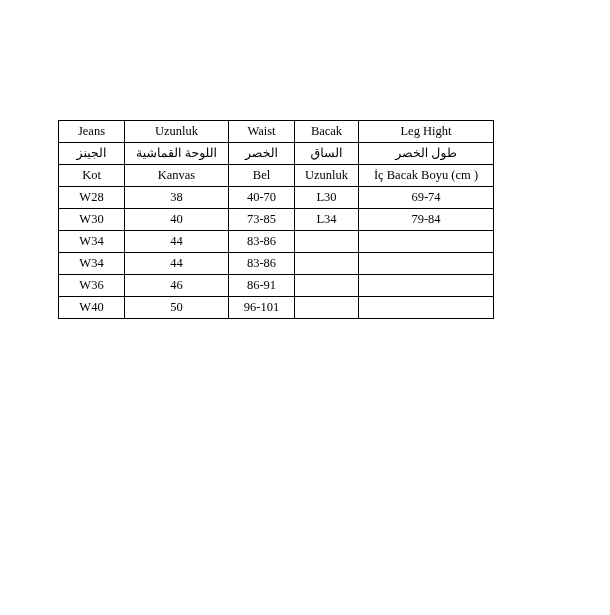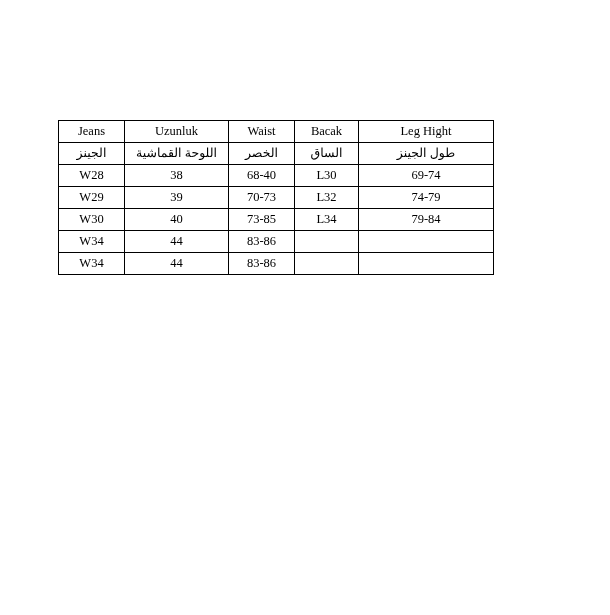--- a/index.html
+++ b/index.html
@@ -77,36 +77,36 @@
         <td>Uzunluk</td>
         <td>Waist</td>
         <td>Bacak</td>
         <td>Leg Hight</td>
       </tr>
       <tr>
         <td class="ar">الجينز</td>
         <td class="ar">اللوحة القماشية</td>
         <td class="ar">الخصر</td>
         <td class="ar">الساق</td>
-        <td class="ar">طول الجينز</td>
+        <td class="ar">طول الخصر</td>
+      </tr>
+      <tr>
+        <td>Kot</td>
+        <td>Kanvas</td>
+        <td>Bel</td>
+        <td>Uzunluk</td>
+        <td>İç Bacak Boyu (cm )</td>
       </tr>
 
       <tr>
         <td>W28</td>
         <td>38</td>
-        <td>68-40</td>
+        <td>40-70</td>
         <td>L30</td>
         <td>69-74</td>
-      </tr>
-      <tr>
-        <td>W29</td>
-        <td>39</td>
-        <td>70-73</td>
-        <td>L32</td>
-        <td>74-79</td>
       </tr>
       <tr>
         <td>W30</td>
         <td>40</td>
         <td>73-85</td>
         <td>L34</td>
         <td>79-84</td>
       </tr>
       <tr>
         <td>W34</td>
@@ -115,15 +115,29 @@
         <td class="blank"></td>
         <td class="blank"></td>
       </tr>
       <tr>
         <td>W34</td>
         <td>44</td>
         <td>83-86</td>
         <td class="blank"></td>
         <td class="blank"></td>
       </tr>
+      <tr>
+        <td>W36</td>
+        <td>46</td>
+        <td>86-91</td>
+        <td class="blank"></td>
+        <td class="blank"></td>
+      </tr>
+      <tr>
+        <td>W40</td>
+        <td>50</td>
+        <td>96-101</td>
+        <td class="blank"></td>
+        <td class="blank"></td>
+      </tr>
     </tbody>
   </table>
 </div>
 
 </body></html>

